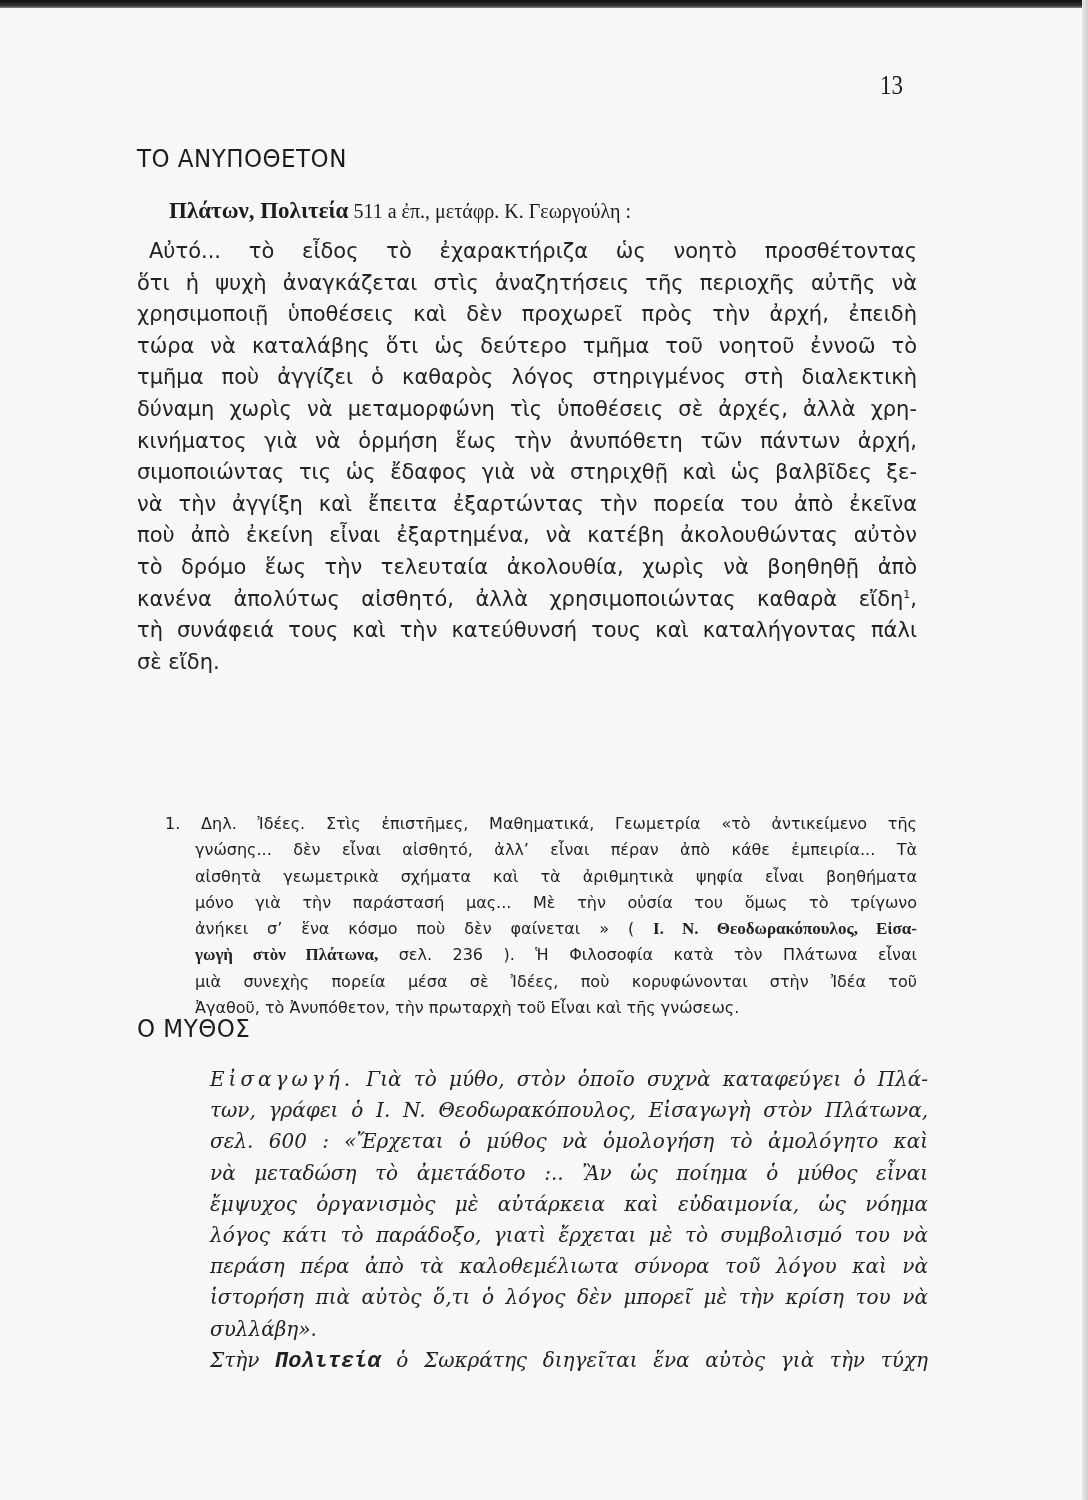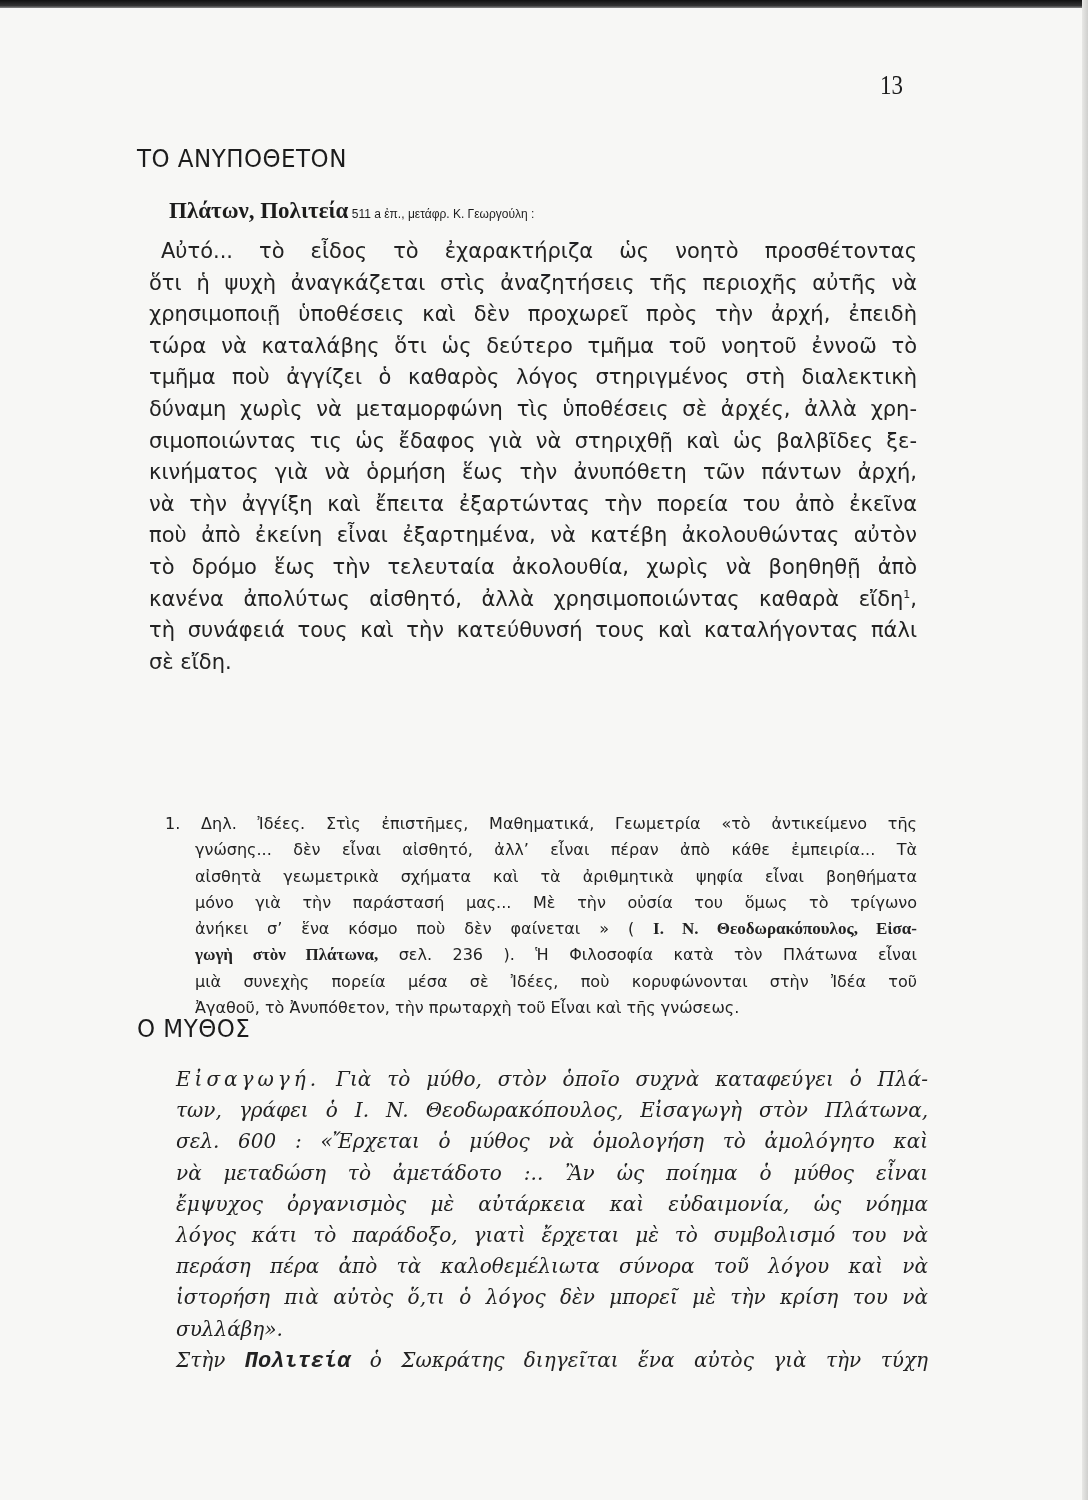--- a/index.html
+++ b/index.html
@@ -27,48 +27,48 @@
     font-family: "DejaVu Sans", sans-serif; font-size: 25px;
     letter-spacing: 0.5px; transform: scaleX(0.92); transform-origin: left top;
   }
   #h1 { top: 144px; }
   #h2 { top: 1014px; }
   .source-line {
     position: absolute; left: 137px; top: 198px;
     font-size: 22px; white-space: nowrap;
   }
   .source-line .b { font-family: "Liberation Serif", serif; font-weight: bold; font-size: 23px; margin-left: 32px; }
-  .source-line .r { font-family: Liberation Sans, sans-serif; font-size: 12px; }
+  .source-line .r { font-family: Liberation Serif, serif; font-size: 20px; }
   .body-block {
     position: absolute; left: 137px; width: 780px;
     font-family: "DejaVu Sans", sans-serif; font-size: 21px;
     color: #222;
   }
   .line {
     height: 31.6px; line-height: 31.6px; white-space: nowrap;
-    text-align: justify; text-align-last: justify; margin-left: 12px;
+    text-align: justify; text-align-last: justify;
   }
   .line.last { text-align-last: left; }
   .line.indent { padding-left: 12px; }
   #quote { top: 236px; }
   .footnote-block {
     position: absolute; left: 165px; width: 752px;
     font-family: "DejaVu Sans", sans-serif; font-size: 16px; color: #222; margin-top: 40px;
   }
   #footnote { top: 771px; }
   .fline { height: 26.3px; line-height: 26.3px; white-space: nowrap; text-align: justify; text-align-last: justify; }
   .fline.cont { padding-left: 30px; }
   .fline.last { text-align-last: left; }
   .fline .bold { font-family: "Liberation Serif", serif; font-weight: bold; font-size: 17px; }
   .italic-block {
     position: absolute; left: 176px; width: 752px;
     font-family: "DejaVu Serif", serif; font-style: italic; font-size: 20px; color: #222;
   }
   #myth { top: 1064px; }
-  .iline { height: 31.2px; line-height: 31.2px; white-space: nowrap; text-align: justify; text-align-last: justify; }
+  .iline { height: 31.2px; line-height: 31.2px; white-space: nowrap; text-align: justify; text-align-last: justify; margin-left: 34px; }
   .iline.last { text-align-last: left; }
   .iline .spaced { letter-spacing: 4px; }
   .iline .bold { font-weight: bold; font-family: Liberation Mono, monospace; font-size: 22px; }
   sup { font-size: 11px; line-height: 0; }
 </style>
 </head>
 <body>
 
 <div class="top-edge"></div>
 <div class="right-edge"></div>
@@ -81,22 +81,22 @@
   <span class="b">Πλάτων, Πολιτεία</span><span class="r"> 511 a ἐπ., μετάφρ. Κ. Γεωργούλη :</span>
 </div>
 
 <div class="body-block" id="quote">
   <div class="line indent">Αὐτό... τὸ εἶδος τὸ ἐχαρακτήριζα ὡς νοητὸ προσθέτοντας</div>
   <div class="line">ὅτι ἡ ψυχὴ ἀναγκάζεται στὶς ἀναζητήσεις τῆς περιοχῆς αὐτῆς νὰ</div>
   <div class="line">χρησιμοποιῇ ὑποθέσεις καὶ δὲν προχωρεῖ πρὸς τὴν ἀρχή, ἐπειδὴ</div>
   <div class="line">τώρα νὰ καταλάβης ὅτι ὡς δεύτερο τμῆμα τοῦ νοητοῦ ἐννοῶ τὸ</div>
   <div class="line">τμῆμα ποὺ ἀγγίζει ὁ καθαρὸς λόγος στηριγμένος στὴ διαλεκτικὴ</div>
   <div class="line">δύναμη χωρὶς νὰ μεταμορφώνη τὶς ὑποθέσεις σὲ ἀρχές, ἀλλὰ χρη-</div>
+  <div class="line">κινήματος γιὰ νὰ ὁρμήση ἕως τὴν ἀνυπόθετη τῶν πάντων ἀρχή,</div>
   <div class="line">σιμοποιώντας τις ὡς ἔδαφος γιὰ νὰ στηριχθῇ καὶ ὡς βαλβῖδες ξε-</div>
-  <div class="line">κινήματος γιὰ νὰ ὁρμήση ἕως τὴν ἀνυπόθετη τῶν πάντων ἀρχή,</div>
   <div class="line">νὰ τὴν ἀγγίξη καὶ ἔπειτα ἐξαρτώντας τὴν πορεία του ἀπὸ ἐκεῖνα</div>
   <div class="line">ποὺ ἀπὸ ἐκείνη εἶναι ἐξαρτημένα, νὰ κατέβη ἀκολουθώντας αὐτὸν</div>
   <div class="line">τὸ δρόμο ἕως τὴν τελευταία ἀκολουθία, χωρὶς νὰ βοηθηθῇ ἀπὸ</div>
   <div class="line"><span>κανένα ἀπολύτως αἰσθητό, ἀλλὰ χρησιμοποιώντας καθαρὰ εἴδη</span><sup>1</sup><span>,</span></div>
   <div class="line">τὴ συνάφειά τους καὶ τὴν κατεύθυνσή τους καὶ καταλήγοντας πάλι</div>
   <div class="line last">σὲ εἴδη.</div>
 </div>
 
 <div class="footnote-block" id="footnote">
   <div class="fline">1. Δηλ. Ἰδέες. Στὶς ἐπιστῆμες, Μαθηματικά, Γεωμετρία «τὸ ἀντικείμενο τῆς</div>

